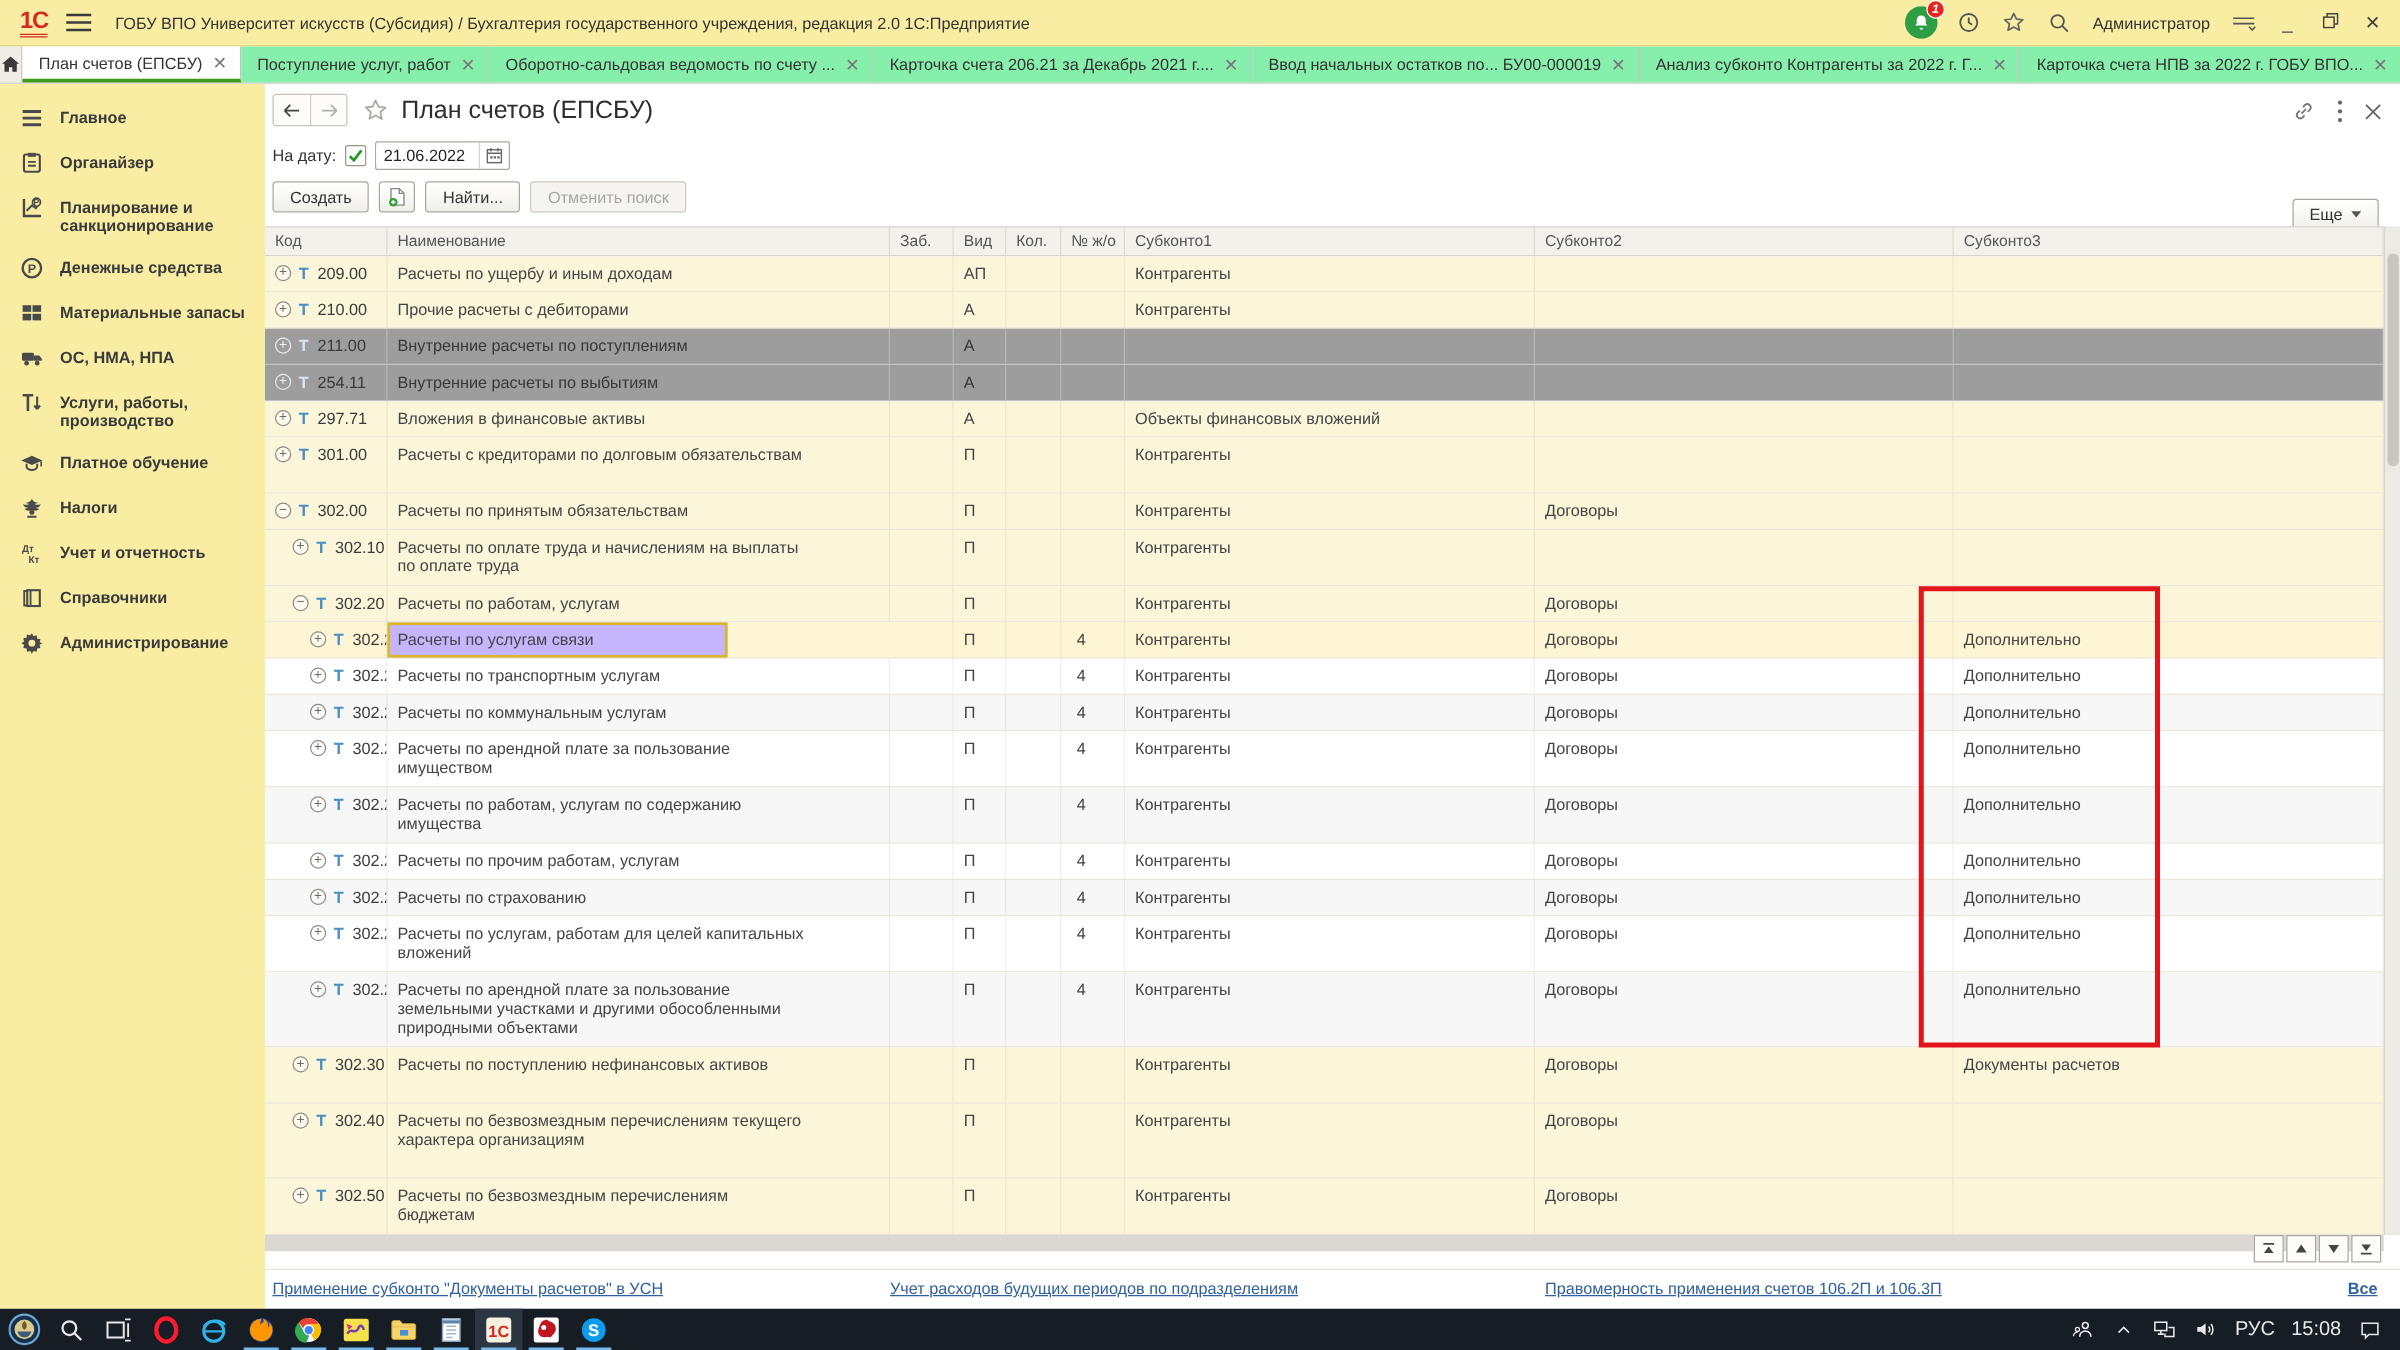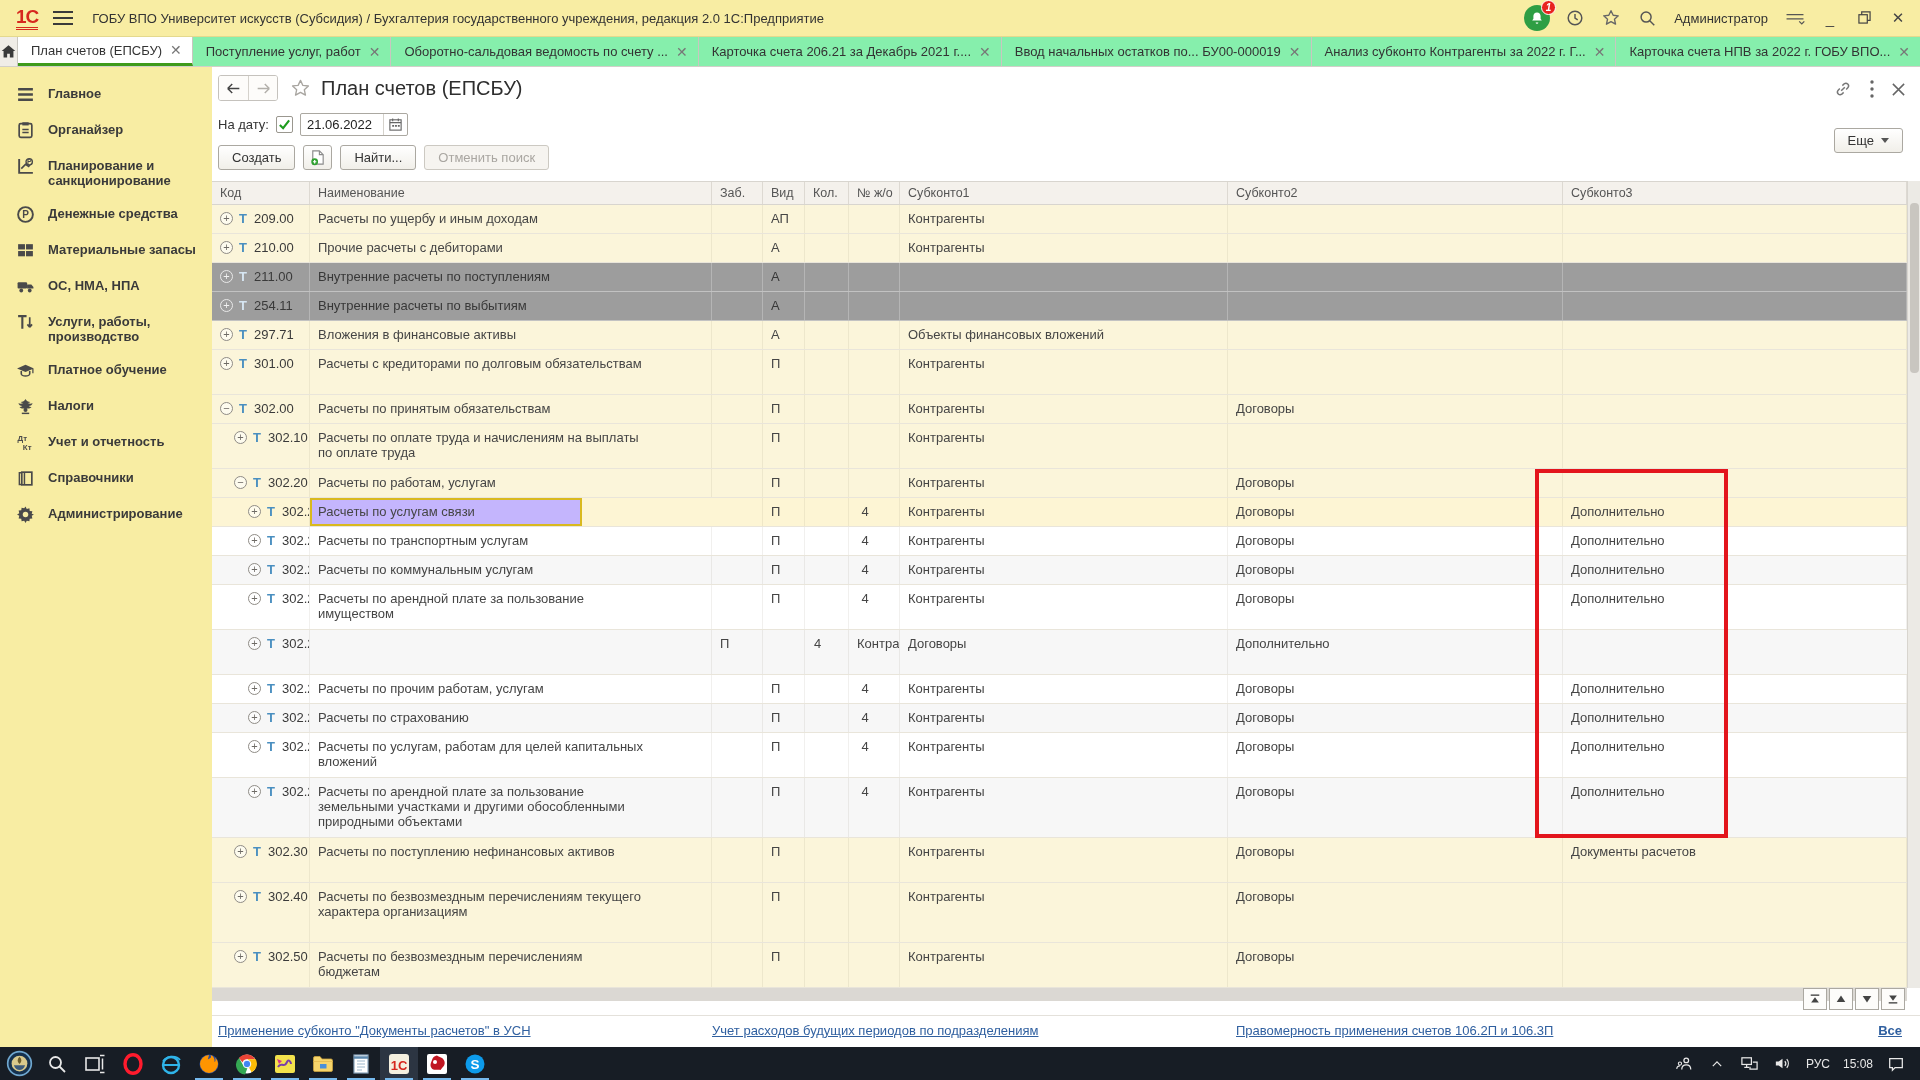--- a/index.html
+++ b/index.html
@@ -46,21 +46,21 @@
   .date-label { font-size:13px; color:#333; }
   .chk { width:17px; height:17px; background:#fff; border:1px solid #9a978f; border-radius:2px; display:flex; align-items:center; justify-content:center; cursor:pointer; }
   .date-field { display:flex; align-items:center; border:1px solid #aba8a1; border-radius:2px; background:#fff; height:23px; }
   .date-field input { border:none; outline:none; width:82px; padding:0 6px; font-size:13px; font-family:"Liberation Sans",sans-serif; color:#222; }
   .cal-btn { width:24px; height:21px; display:flex; align-items:center; justify-content:center; border-left:1px solid #d5d2cc; cursor:pointer; }
 
   .toolbar { position:absolute; top:78px; left:6px; display:flex; align-items:center; gap:8px; }
   .btn { height:25px; padding:0 13px; background:linear-gradient(#fff,#f1efe9); border:1px solid #aba8a1; border-radius:3px; font-size:13px; color:#333; display:flex; align-items:center; cursor:pointer; font-family:"Liberation Sans",sans-serif; }
   .btn.icon-only { padding:0 5px; }
   .btn.disabled { color:#a9a6a1; background:#f6f4f0; border-color:#ccc9c2; cursor:default; }
-  .btn-more { position:absolute; top:61px; right:17px;justify-content:space-between; }
+  .btn-more { position:absolute; top:92px; right:17px;justify-content:space-between; }
   .caret-dn { width:0; height:0; border-left:4px solid transparent; border-right:4px solid transparent; border-top:5px solid #555; margin-left:7px; }
 
   
   .table-area { position:absolute; top:114px; left:0; width:1695px; }
   .thead { display:grid; grid-template-columns:98px 402px 51px 42px 44px 51px 328px 335px 344px; height:24px; background:#f4f1ec; border-top:1px solid #d8d5cf; border-bottom:1px solid #d8d5cf; }
   .thead .hcell { font-size:12.5px; color:#555; padding:4px 0 0 8px; border-right:1px solid #ddd9d2; overflow:hidden; white-space:nowrap; }
   .trow { display:grid; grid-template-columns:98px 402px 51px 42px 44px 51px 328px 335px 344px; border-bottom:1px solid #e9e5da; cursor:pointer; }
   .cell { font-size:13px; color:#454545; padding:6px 6px 2px 8px; border-right:1px solid rgba(120,110,85,0.10); overflow:hidden; line-height:15px; }
   .c-name { padding-right:68px; }
   .c-jo { text-align:center; padding-left:0; padding-right:18px; }
@@ -95,21 +95,21 @@
 
   
   .taskbar { position:absolute; bottom:0; left:0; width:1920px; height:33px; background:#171d25; display:flex; align-items:center; z-index:40; }
   .tb-app { width:38px; height:33px; display:flex; align-items:center; justify-content:center; position:relative; cursor:pointer; }
   .tb-app.running::after { content:""; position:absolute; bottom:0; left:5px; right:5px; height:2px; background:#76b9ed; }
   .tb-app.active { background:#2c3542; }
   .tb-app svg { width:24px; height:24px; }
   .tb-app.start svg { width:27px; height:27px; }
   .tray { margin-left:auto; display:flex; align-items:center; gap:13px; padding-right:14px; }
   .tray-ic { width:20px; height:20px; display:flex; align-items:center; justify-content:center; cursor:pointer; }
-  .tray-txt { color:#e8e8e8; font-size:12px; cursor:pointer; }
+  .tray-txt { color:#e8e8e8; font-size:16px; cursor:pointer; }
 </style>
 </head>
 <body>
 
 <div class="titlebar">
   <span class="logo1c">1С</span>
   <span class="tb-menu">
     <svg viewBox="0 0 22 16">
         <path d="M1 2h20M1 8h20M1 14h20" stroke="#3a3a3a" stroke-width="2"></path>
       </svg>
@@ -600,20 +600,21 @@
     <div class="cell c-s1">Контрагенты</div>
     <div class="cell c-s2">Договоры</div>
     <div class="cell c-s3">Дополнительно</div>
   </div>
         <div class="trow r-alt lvl3" style="height: 45px;">
     <div class="cell c-code">
       <span class="expand">+</span>
       <span class="ticon">Т</span>
       <span class="codetxt">302.25</span>
     </div>
+    <div class="cell c-name">Расчеты по работам, услугам по содержанию имущества</div>
     <div class="cell c-zab"></div>
     <div class="cell c-vid">П</div>
     <div class="cell c-kol"></div>
     <div class="cell c-jo">4</div>
     <div class="cell c-s1">Контрагенты</div>
     <div class="cell c-s2">Договоры</div>
     <div class="cell c-s3">Дополнительно</div>
   </div>
         <div class="trow r-white lvl3" style="height: 29px;">
     <div class="cell c-code">

